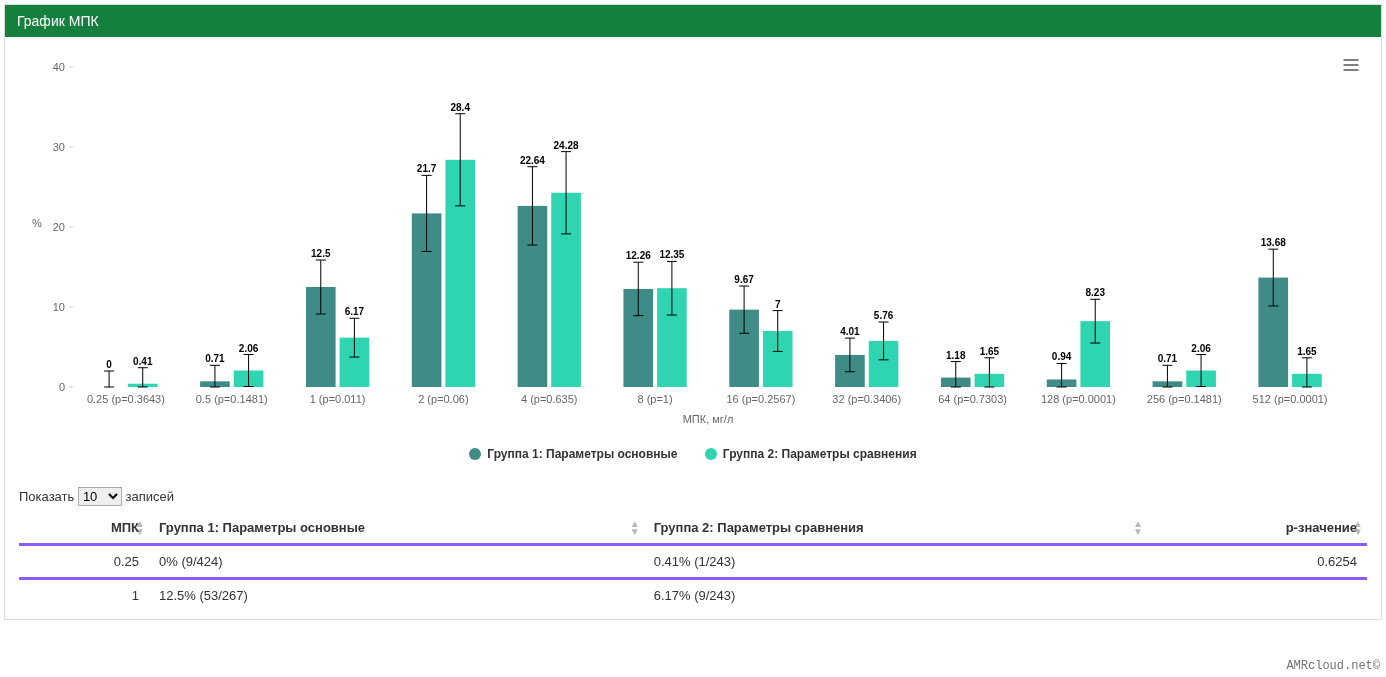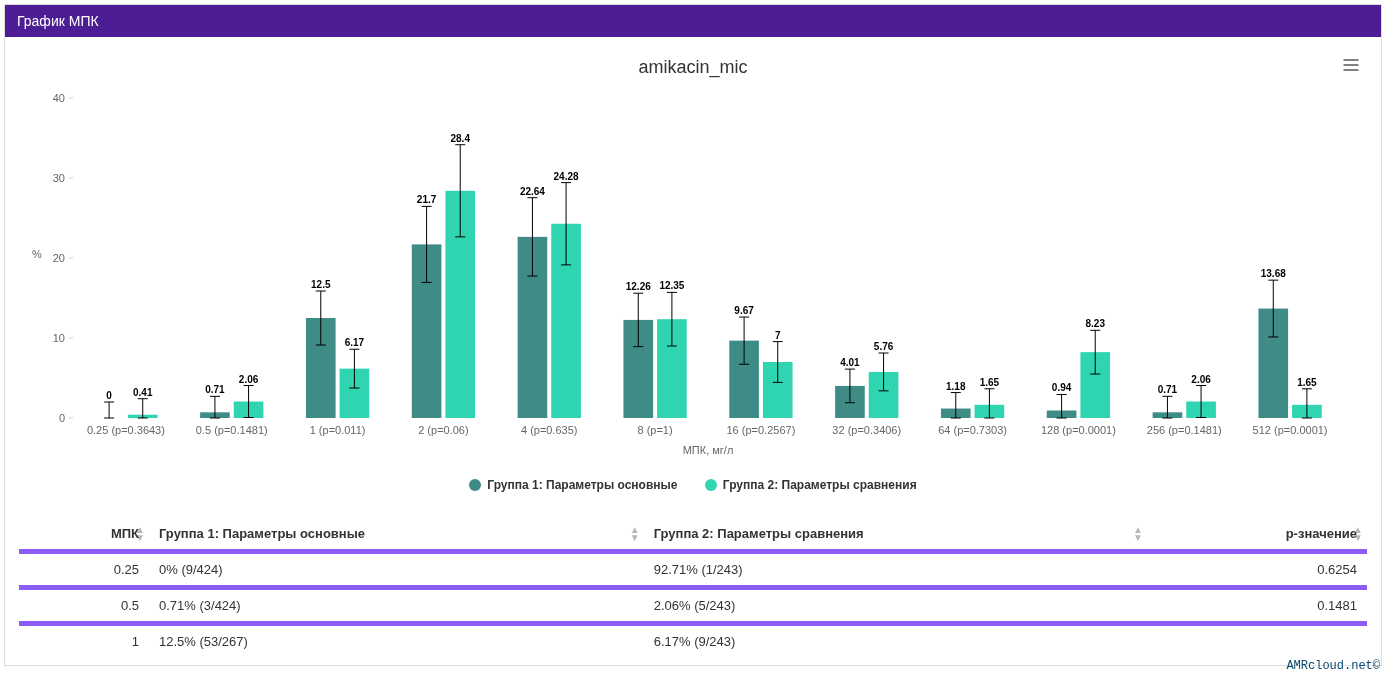--- a/index.html
+++ b/index.html
@@ -1,48 +1,47 @@
 <!DOCTYPE html>
 <html><head>
 <meta charset="utf-8">
 <style>
   * { box-sizing: border-box; margin: 0; padding: 0; }
   body { font-family: Arial, Helvetica, sans-serif; font-size: 13px; color: #333; background: #fff; }
   .panel { border: 1px solid #ddd; margin: 4px; background: #fff; }
-  .panel-header { background: #4c1d95; color: #fff; padding: 8px 12px; font-size: 14px; }
+  .panel-header { background: #15803d; color: #fff; padding: 8px 12px; font-size: 14px; }
   .chart-container { position: relative; padding: 20px 10px 10px 10px; }
   .chart-title { text-align: center; font-size: 18px; color: #333; margin-bottom: 10px; }
   .menu-icon { position: absolute; top: 18px; right: 20px; cursor: pointer; }
   .menu-icon svg { width: 20px; height: 20px; fill: #666; }
   .chart-svg { display: block; margin: 0 auto; }
   .legend { text-align: center; padding: 10px 0 6px 0; font-size: 12px; font-weight: bold; }
   .legend-item { display: inline-flex; align-items: center; margin: 0 12px; }
   .legend-swatch { width: 12px; height: 12px; border-radius: 50%; display: inline-block; margin-right: 6px; }
   .table-section { padding: 8px 14px; }
   .length-ctrl { font-size: 13px; margin-bottom: 6px; }
   .length-ctrl select { border: 1px solid #aaa; font-size: 13px; }
   table.data { width: 100%; border-collapse: collapse; font-size: 13px; }
   table.data thead th { text-align: left; padding: 8px 10px; border-bottom: 1px solid #8b5cf6; font-weight: bold; position: relative; }
   table.data thead th.num, table.data tbody td.num { text-align: right; }
-  table.data tbody td { padding: 8px 10px; border-top: 5px solid #8b5cf6; }
+  table.data tbody td { padding: 8px 10px; border-top: 3px solid #8b5cf6; }
   .sort-arrows { position: absolute; right: 4px; top: 50%; transform: translateY(-50%); opacity: .35; font-size: 10px; line-height: 8px; }
-  .footer-brand { position: fixed; bottom: 4px; right: 6px; font-size: 12px; color: #0c4a6e; font-family: "Courier New", monospace; }
+  .footer-brand { position: fixed; bottom: 4px; right: 6px; font-size: 12px; color: #737373; font-family: "Courier New", monospace; }
   .bar-label { font-size: 10px; fill: #000; font-weight: bold; text-anchor: middle; }
   .cat-label { font-size: 11px; fill: #666; text-anchor: middle; }
   .ylabel { font-size: 11px; fill: #666; }
   .tick-line { stroke: #ccc; stroke-width: 1; }
 </style>
 </head>
 <body>
 
 <div class="panel">
   <div class="panel-header">График МПК</div>
 
   <div class="chart-container">
-    <div class="chart-title">amikacin_mic</div>
     <div class="menu-icon">
       <svg viewBox="0 0 24 24">
           <rect x="3" y="5" width="18" height="2"></rect>
           <rect x="3" y="11" width="18" height="2"></rect>
           <rect x="3" y="17" width="18" height="2"></rect>
         </svg>
     </div>
     <svg id="chart-svg" class="chart-svg" width="1340" height="380">
         <line x1="46" y1="330" x2="50" y2="330" class="tick-line"></line>
         <text x="42" y="334" text-anchor="end" class="ylabel">0</text>
@@ -196,41 +195,40 @@
         <span>Группа 1: Параметры основные</span>
       </span>
       <span class="legend-item">
         <span class="legend-swatch" id="sw2" style="background: rgb(47, 212, 176);"></span>
         <span>Группа 2: Параметры сравнения</span>
       </span>
     </div>
   </div>
 
   <div class="table-section">
+    <div class="length-ctrl">
+      <span>Показать</span>
+      <select id="len-select"><option value="10">10</option><option value="25">25</option><option value="50">50</option><option value="100">100</option></select>
+      <span>записей</span>
+    </div>
     <table class="data">
       <thead>
         <tr>
           <th class="num" style="width:130px;"><span>МПК</span><span class="sort-arrows">▲<br>▼</span></th>
           <th><span>Группа 1: Параметры основные</span><span class="sort-arrows">▲<br>▼</span></th>
           <th><span>Группа 2: Параметры сравнения</span><span class="sort-arrows">▲<br>▼</span></th>
           <th class="num" style="width:220px;"><span>p-значение</span><span class="sort-arrows">▲<br>▼</span></th>
         </tr>
       </thead>
       <tbody id="tbody">
           <tr>
             <td class="num">0.25</td>
             <td>0% (9/424)</td>
-            <td>92.71% (1/243)</td>
+            <td>0.41% (1/243)</td>
             <td class="num">0.6254</td>
-          </tr>
-          <tr>
-            <td class="num">0.5</td>
-            <td>0.71% (3/424)</td>
-            <td>2.06% (5/243)</td>
-            <td class="num">0.1481</td>
           </tr>
           <tr>
             <td class="num">1</td>
             <td>12.5% (53/267)</td>
             <td>6.17% (9/243)</td>
             <td class="num"></td>
           </tr>
         </tbody>
     </table>
   </div>

